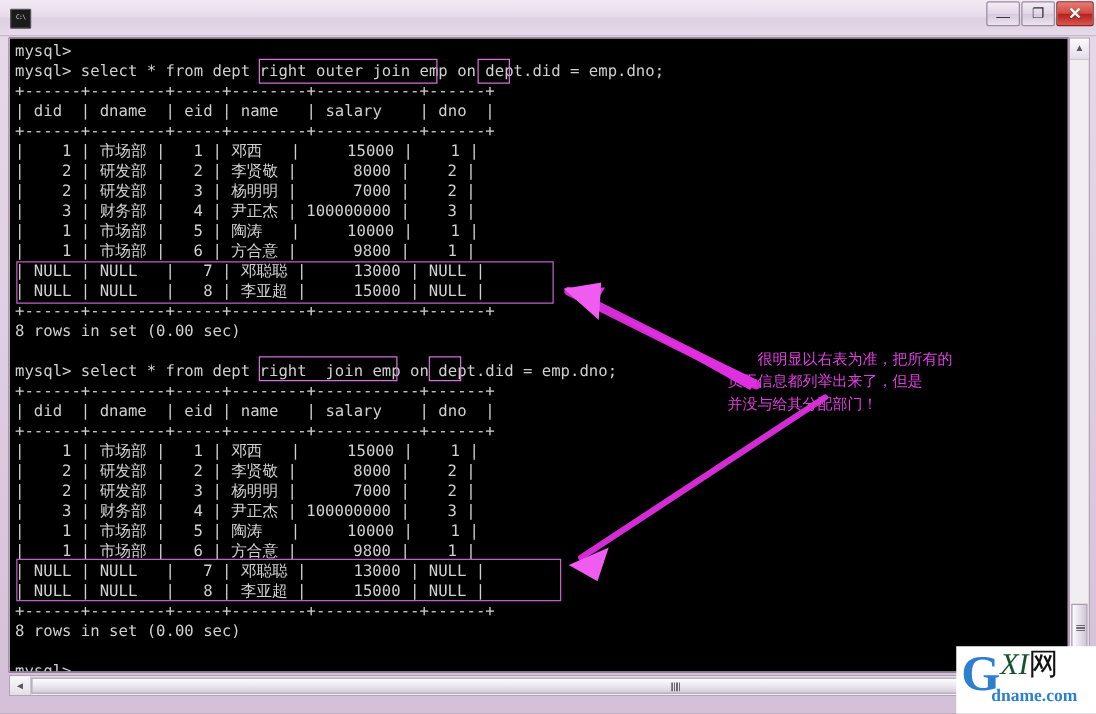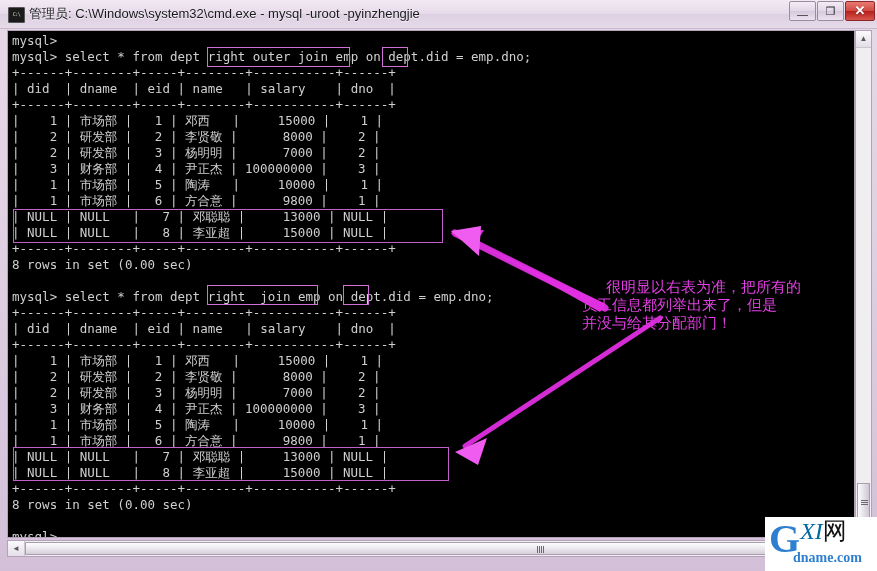--- a/index.html
+++ b/index.html
@@ -115,59 +115,58 @@
   #hs-thumb .grip{
     position:absolute;left:50%;margin-left:-3px;top:3px;width:7px;height:7px;
     background:repeating-linear-gradient(to right,#6e6875 0 1px,transparent 1px 2px);
   }
 
   
   .hl-box{position:absolute;border:1.5px solid #d46fd8;box-sizing:border-box;}
   .row-box{position:absolute;border:1.5px solid #c45fc9;box-sizing:border-box;}
 
   .note{
-    position:absolute;color:#e13fe1;font-size:15px;line-height:18px;
+    position:absolute;color:#e13fe1;font-size:12px;line-height:18px;
     font-family:"DejaVu Sans","Liberation Sans",sans-serif;
     white-space:nowrap;text-align:left;
   }
 
   svg#arrows{position:absolute;left:0;top:0;width:877px;height:571px;pointer-events:none;}
 
   
   #watermark{
     position:absolute;left:765px;top:517px;width:112px;height:54px;
     background:#fff;overflow:hidden;
   }
   #wm-row{position:absolute;left:4px;top:2px;white-space:nowrap;}
   #wm-g{
     font-family:"Liberation Serif",serif;font-size:40px;color:#2f7fd0;
     font-weight:bold;line-height:40px;vertical-align:top;
   }
   #wm-xi{
-    font-family:"Liberation Serif",serif;font-size:24px;color:#0369a1;
+    font-family:"Liberation Serif",serif;font-size:24px;color:#14532d;
     line-height:24px;font-style:italic;
   }
   #wm-net{
     font-family:"DejaVu Sans",sans-serif;font-size:24px;color:#111;
     line-height:24px;
   }
   #wm-sub{
     position:absolute;left:28px;top:33px;
     font-family:"Liberation Serif",serif;font-size:14px;color:#2f7fd0;
     font-weight:bold;white-space:nowrap;
   }
 </style>
 </head>
 <body>
 
 <div id="window">
 
   <div id="titlebar">
     <div id="title-icon">C:\</div>
-    <div id="title-text">管理员: C:\Windows\system32\cmd.exe - mysql  -uroot -pyinzhengjie</div>
 
     <div class="winbtn" id="btn-min">
       <span class="glyph">—</span>
     </div>
     <div class="winbtn" id="btn-max">
       <span class="glyph">❐</span>
     </div>
     <div class="winbtn" id="btn-close">
       <span class="glyph">✕</span>
     </div>

